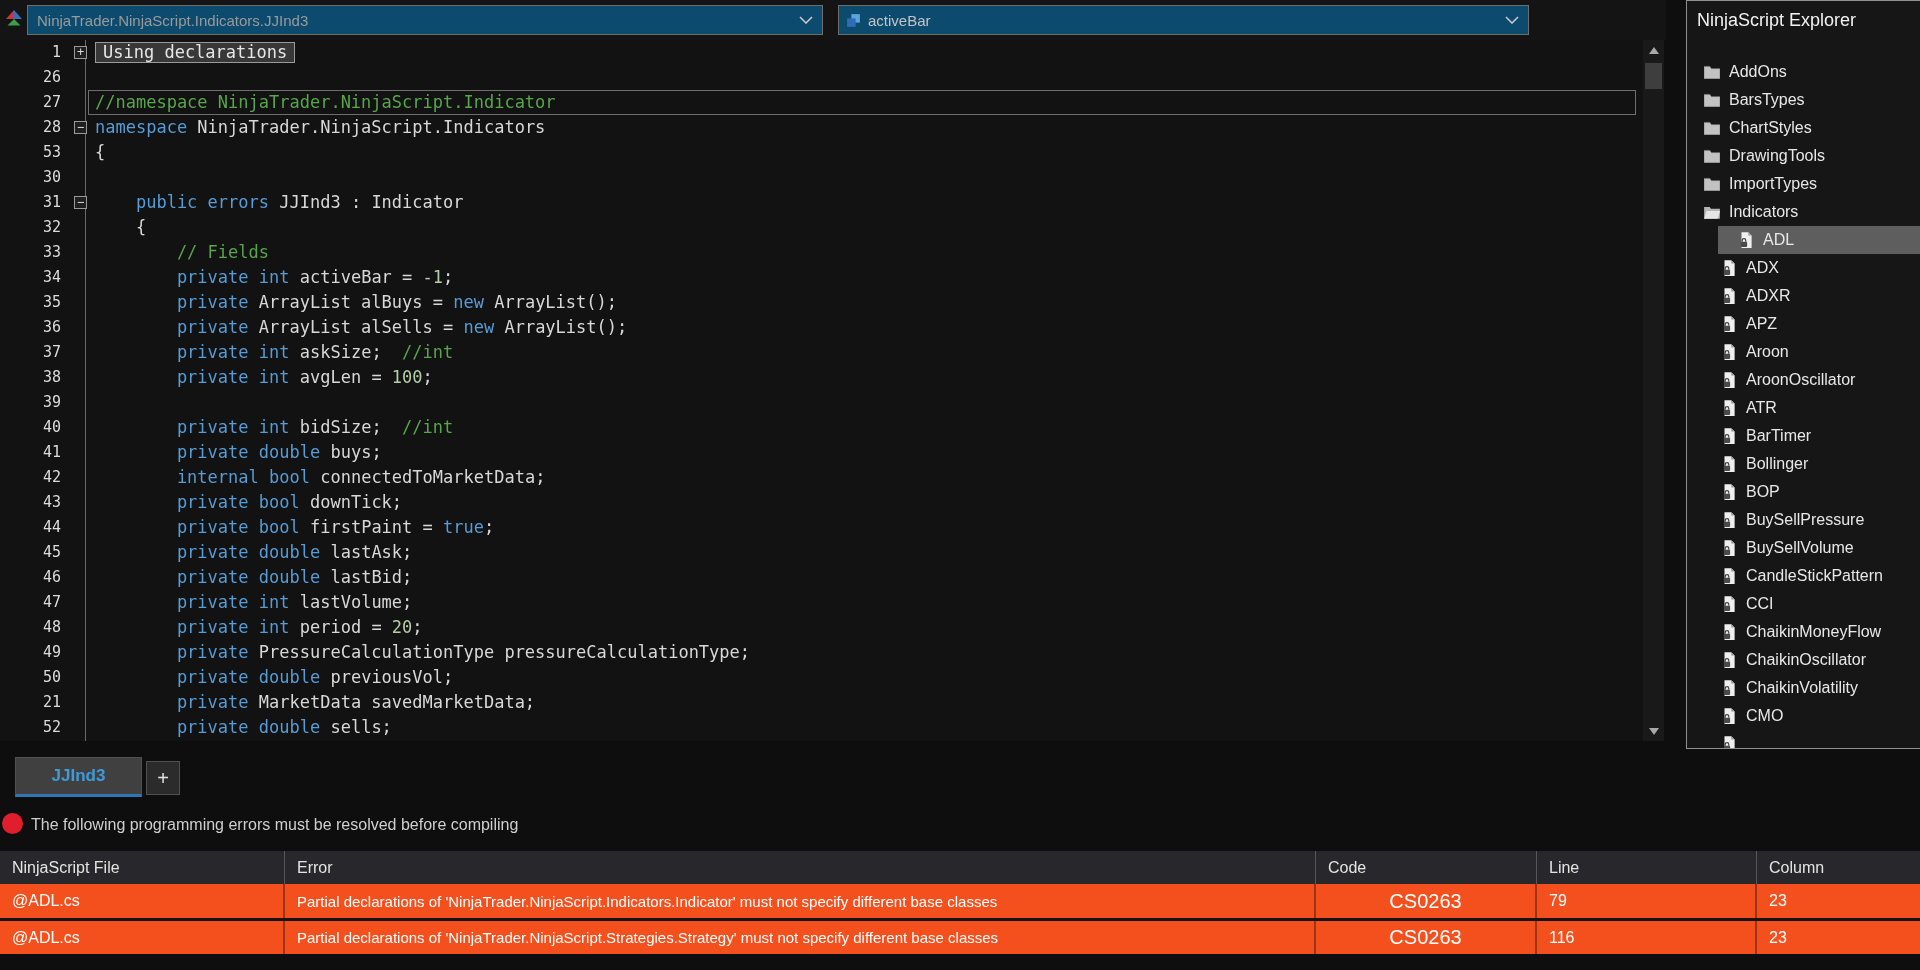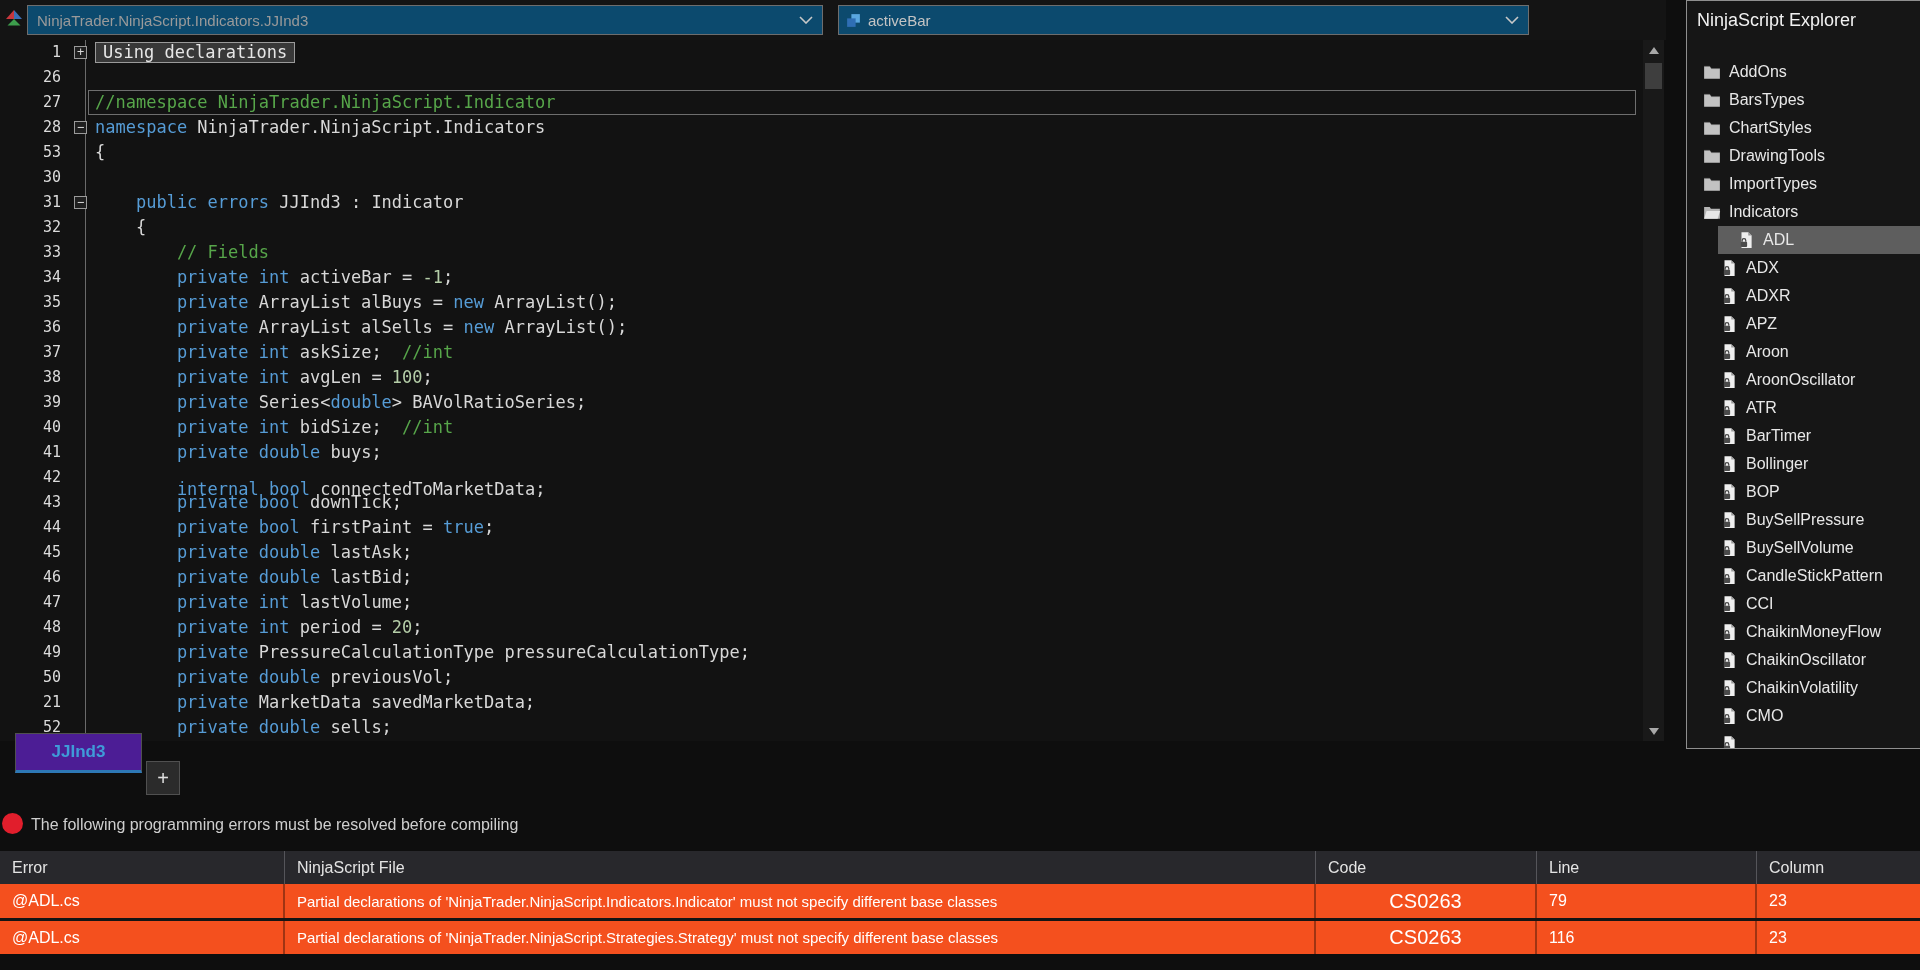--- a/index.html
+++ b/index.html
@@ -46,21 +46,21 @@
     border:1px solid #8f8f8f;border-right:none;box-sizing:border-box;overflow:hidden;}
   .explorer-title{font-size:18px;color:#f2f2f2;padding:9px 0 0 10px;white-space:nowrap;}
   .tree{position:absolute;top:57px;left:0;right:0;}
   .tree-item{height:28px;display:flex;align-items:center;cursor:pointer;}
   .tree-item.folder{padding-left:16px;}
   .tree-item.file{padding-left:33px;}
   .tree-item.file.selected{margin-left:31px;padding-left:19px;background:#5e5e5e;}
   .tree-icon{width:18px;height:18px;margin-right:8px;flex:none;display:inline-flex;}
   .tree-label{font-size:16px;color:#e8e8e8;white-space:nowrap;}
   
-  .tab-active{position:absolute;left:15px;top:733px;width:127px;height:40px;background:#4c1d95;
+  .tab-active{position:absolute;left:15px;top:757px;width:127px;height:40px;background:#404040;
     border:1px solid #505050;border-bottom:3px solid #2d78b5;box-sizing:border-box;
     color:#3f9bd8;font-size:17px;font-weight:bold;display:flex;align-items:center;justify-content:center;cursor:pointer;}
   .tab-add{position:absolute;left:146px;top:761px;width:34px;height:34px;background:#2b2b2b;
     border:1px solid #505050;box-sizing:border-box;color:#e0e0e0;font-size:20px;
     display:flex;align-items:center;justify-content:center;cursor:pointer;}
   
   .err-badge{position:absolute;left:2px;top:813px;width:21px;height:21px;border-radius:50%;background:#e11e2c;}
   .status-msg{position:absolute;left:31px;top:816px;font-size:16px;color:#cfcfcf;}
   
   .table-header{position:absolute;left:0;top:851px;width:1920px;height:33px;background:#28282c;
@@ -188,36 +188,35 @@
         <span class="code-content" style="padding-left: 8ch;"><span class="tk-k">private</span><span class="tk-p"> </span><span class="tk-k">int</span><span class="tk-p"> askSize;  </span><span class="tk-c">//int</span></span>
       </div>
       <div class="code-line">
         <span class="ln">38</span>
         <span class="margin"></span>
         <span class="code-content" style="padding-left: 8ch;"><span class="tk-k">private</span><span class="tk-p"> </span><span class="tk-k">int</span><span class="tk-p"> avgLen = </span><span class="tk-n">100</span><span class="tk-p">;</span></span>
       </div>
       <div class="code-line">
         <span class="ln">39</span>
         <span class="margin"></span>
-        <span class="code-content" style="padding-left: 8ch;"><span class="tk-k">private</span><span class="tk-p"> Series&lt;</span><span class="tk-k">double</span><span class="tk-p">&gt; BAVolRatioSeries;</span></span>
       </div>
       <div class="code-line">
         <span class="ln">40</span>
         <span class="margin"></span>
         <span class="code-content" style="padding-left: 8ch;"><span class="tk-k">private</span><span class="tk-p"> </span><span class="tk-k">int</span><span class="tk-p"> bidSize;  </span><span class="tk-c">//int</span></span>
       </div>
       <div class="code-line">
         <span class="ln">41</span>
         <span class="margin"></span>
         <span class="code-content" style="padding-left: 8ch;"><span class="tk-k">private</span><span class="tk-p"> </span><span class="tk-k">double</span><span class="tk-p"> buys;</span></span>
       </div>
       <div class="code-line">
         <span class="ln">42</span>
         <span class="margin"></span>
-        <span class="code-content" style="padding-left: 8ch; margin-top: 12px;"><span class="tk-k">internal</span><span class="tk-p"> </span><span class="tk-k">bool</span><span class="tk-p"> connectedToMarketData;</span></span>
+        <span class="code-content" style="padding-left: 8ch;"><span class="tk-k">internal</span><span class="tk-p"> </span><span class="tk-k">bool</span><span class="tk-p"> connectedToMarketData;</span></span>
       </div>
       <div class="code-line">
         <span class="ln">43</span>
         <span class="margin"></span>
         <span class="code-content" style="padding-left: 8ch;"><span class="tk-k">private</span><span class="tk-p"> </span><span class="tk-k">bool</span><span class="tk-p"> downTick;</span></span>
       </div>
       <div class="code-line">
         <span class="ln">44</span>
         <span class="margin"></span>
         <span class="code-content" style="padding-left: 8ch;"><span class="tk-k">private</span><span class="tk-p"> </span><span class="tk-k">bool</span><span class="tk-p"> firstPaint = </span><span class="tk-k">true</span><span class="tk-p">;</span></span>
@@ -548,22 +547,22 @@
   <span>JJInd3</span>
 </div>
 <div class="tab-add">
   <span>+</span>
 </div>
 
 <div class="err-badge"></div>
 <div class="status-msg">The following programming errors must be resolved before compiling</div>
 
 <div class="table-header">
+  <div class="th">NinjaScript File</div>
   <div class="th">Error</div>
-  <div class="th">NinjaScript File</div>
   <div class="th">Code</div>
   <div class="th">Line</div>
   <div class="th">Column</div>
 </div>
 <div id="error-rows" class="error-rows">
     <div class="erow">
       <div class="cell c-file">@ADL.cs</div>
       <div class="cell c-error">Partial declarations of 'NinjaTrader.NinjaScript.Indicators.Indicator' must not specify different base classes</div>
       <div class="cell c-code">CS0263</div>
       <div class="cell c-line">79</div>

